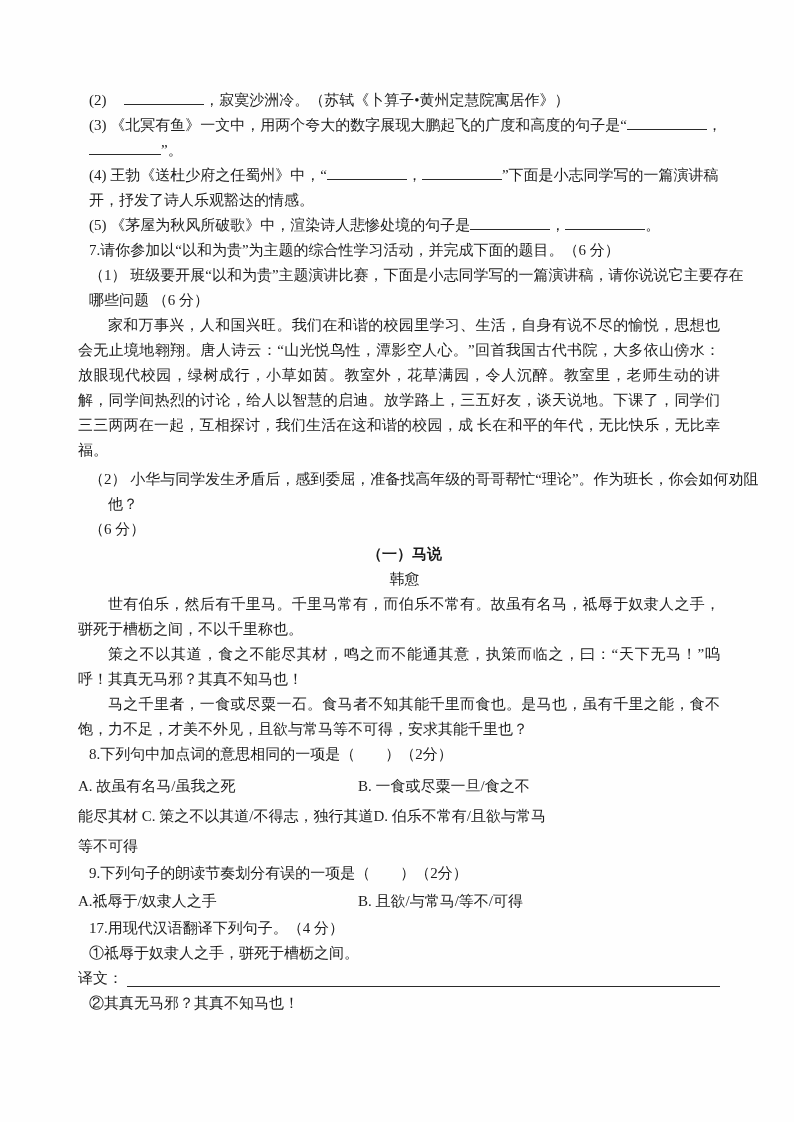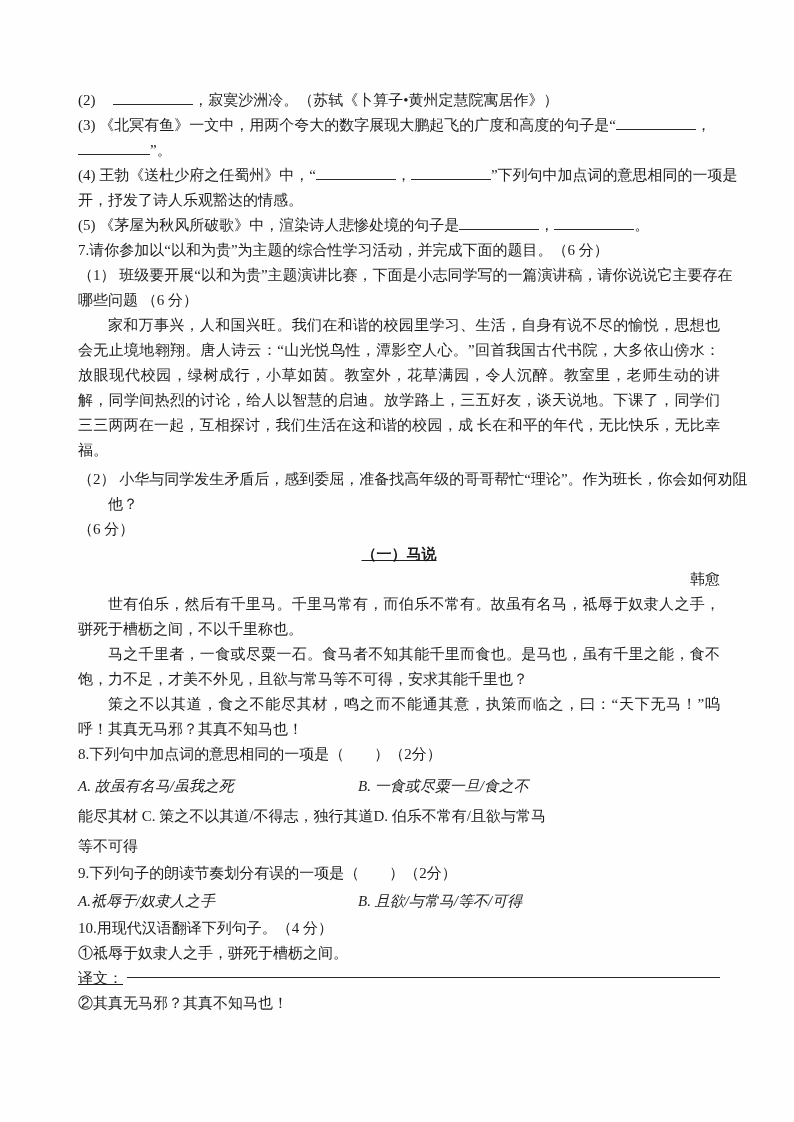--- a/index.html
+++ b/index.html
@@ -11,39 +11,39 @@
     -webkit-font-smoothing:antialiased;
   }
   .page{
     position:relative;
     width:794px;height:1122px;
     background:#fefefe;
     box-sizing:border-box;
     padding:88px 74px 0 78px;
     overflow:hidden;
   }
-  .line{font-size:15px;line-height:25px;white-space:nowrap;}
+  .line{font-size:15px;line-height:25px;white-space:nowrap;margin-left:11px;}
   .para{
     font-size:15px;line-height:25px;
     text-indent:2em;text-align:justify;
   }
   .blank{
     display:inline-block;
     border-bottom:1px solid #2a2a2a;
     height:14px;
     vertical-align:baseline;
   }
   .b80{width:80px;}
   .b72{width:72px;}
   .bold{font-weight:bold;}
   .center{text-align:center;}
-  .opt-row{display:flex;font-size:15px;line-height:30px;white-space:nowrap;font-style:italic;}
+  .opt-row{display:flex;font-size:15px;line-height:30px;white-space:nowrap;}
   .opt-left{width:280px;flex:0 0 280px;}
   .opt-line{font-size:15px;line-height:30px;white-space:nowrap;}
-  .trans-row{display:flex;align-items:center;font-size:15px;line-height:25px;text-decoration:underline;}
+  .trans-row{display:flex;align-items:flex-end;font-size:15px;line-height:25px;}
   .fill-line{
     flex:1;
     border-bottom:1px solid #2a2a2a;
     height:1px;
     margin-bottom:4px;
     margin-left:4px;
   }
   .indent-cont{margin-left:30px;}
   .mt4{margin-top:4px;}
 </style>
@@ -58,60 +58,60 @@
   </div>
 
   <div class="line">
     <span>(3) 《北冥有鱼》一文中，用两个夸大的数字展现大鹏起飞的广度和高度的句子是“</span><span class="blank b80"></span><span>，</span>
   </div>
   <div class="line">
     <span class="blank b72"></span><span>”。</span>
   </div>
 
   <div class="line">
-    <span>(4)  王勃《送杜少府之任蜀州》中，“</span><span class="blank b80"></span><span>，</span><span class="blank b80"></span><span>”下列句中加点词的意思相同的一项是</span>
+    <span>(4)  王勃《送杜少府之任蜀州》中，“</span><span class="blank b80"></span><span>，</span><span class="blank b80"></span><span>”下面是小志同学写的一篇演讲稿</span>
   </div>
   <div class="line">开，抒发了诗人乐观豁达的情感。</div>
 
   <div class="line">
     <span>(5) 《茅屋为秋风所破歌》中，渲染诗人悲惨处境的句子是</span><span class="blank b80"></span><span>，</span><span class="blank b80"></span><span>。</span>
   </div>
 
   <div class="line">7.请你参加以“以和为贵”为主题的综合性学习活动，并完成下面的题目。（6 分）</div>
   <div class="line">（1） 班级要开展“以和为贵”主题演讲比赛，下面是小志同学写的一篇演讲稿，请你说说它主要存在</div>
   <div class="line">哪些问题 （6 分）</div>
 
   <div class="para">家和万事兴，人和国兴旺。我们在和谐的校园里学习、生活，自身有说不尽的愉悦，思想也会无止境地翱翔。唐人诗云：“山光悦鸟性，潭影空人心。”回首我国古代书院，大多依山傍水：放眼现代校园，绿树成行，小草如茵。教室外，花草满园，令人沉醉。教室里，老师生动的讲解，同学间热烈的讨论，给人以智慧的启迪。放学路上，三五好友，谈天说地。下课了，同学们三三两两在一起，互相探讨，我们生活在这和谐的校园，成 长在和平的年代，无比快乐，无比幸福。</div>
 
   <div class="line mt4">（2） 小华与同学发生矛盾后，感到委屈，准备找高年级的哥哥帮忙“理论”。作为班长，你会如何劝阻</div>
   <div class="line indent-cont">他？</div>
   <div class="line">（6 分）</div>
 
-  <div class="line bold center" style="white-space:normal;text-decoration:underline;">（一）马说</div>
-  <div class="line center" style="white-space:normal;text-align:right;">韩愈</div>
+  <div class="line bold center" style="white-space:normal;">（一）马说</div>
+  <div class="line center" style="white-space:normal;">韩愈</div>
 
   <div class="para">世有伯乐，然后有千里马。千里马常有，而伯乐不常有。故虽有名马，祗辱于奴隶人之手，骈死于槽枥之间，不以千里称也。</div>
+  <div class="para">策之不以其道，食之不能尽其材，鸣之而不能通其意，执策而临之，曰：“天下无马！”呜呼！其真无马邪？其真不知马也！</div>
   <div class="para">马之千里者，一食或尽粟一石。食马者不知其能千里而食也。是马也，虽有千里之能，食不饱，力不足，才美不外见，且欲与常马等不可得，安求其能千里也？</div>
-  <div class="para">策之不以其道，食之不能尽其材，鸣之而不能通其意，执策而临之，曰：“天下无马！”呜呼！其真无马邪？其真不知马也！</div>
 
   <div class="line">8.下列句中加点词的意思相同的一项是（　　）（2分）</div>
   <div class="opt-row mt4">
     <span class="opt-left">A. 故虽有名马/虽我之死</span>
     <span>B. 一食或尽粟一旦/食之不</span>
   </div>
   <div class="opt-line">能尽其材 C. 策之不以其道/不得志，独行其道D. 伯乐不常有/且欲与常马</div>
   <div class="opt-line">等不可得</div>
 
   <div class="line">9.下列句子的朗读节奏划分有误的一项是（　　）（2分）</div>
   <div class="opt-row">
     <span class="opt-left">A.祗辱于/奴隶人之手</span>
     <span>B. 且欲/与常马/等不/可得</span>
   </div>
 
-  <div class="line">10.用现代汉语翻译下列句子。（4 分）</div>
+  <div class="line">17.用现代汉语翻译下列句子。（4 分）</div>
   <div class="line">①祗辱于奴隶人之手，骈死于槽枥之间。</div>
   <div class="trans-row">
     <span>译文：</span>
     <span class="fill-line"></span>
   </div>
   <div class="line">②其真无马邪？其真不知马也！</div>
 
 </div>
 
 </body></html>

